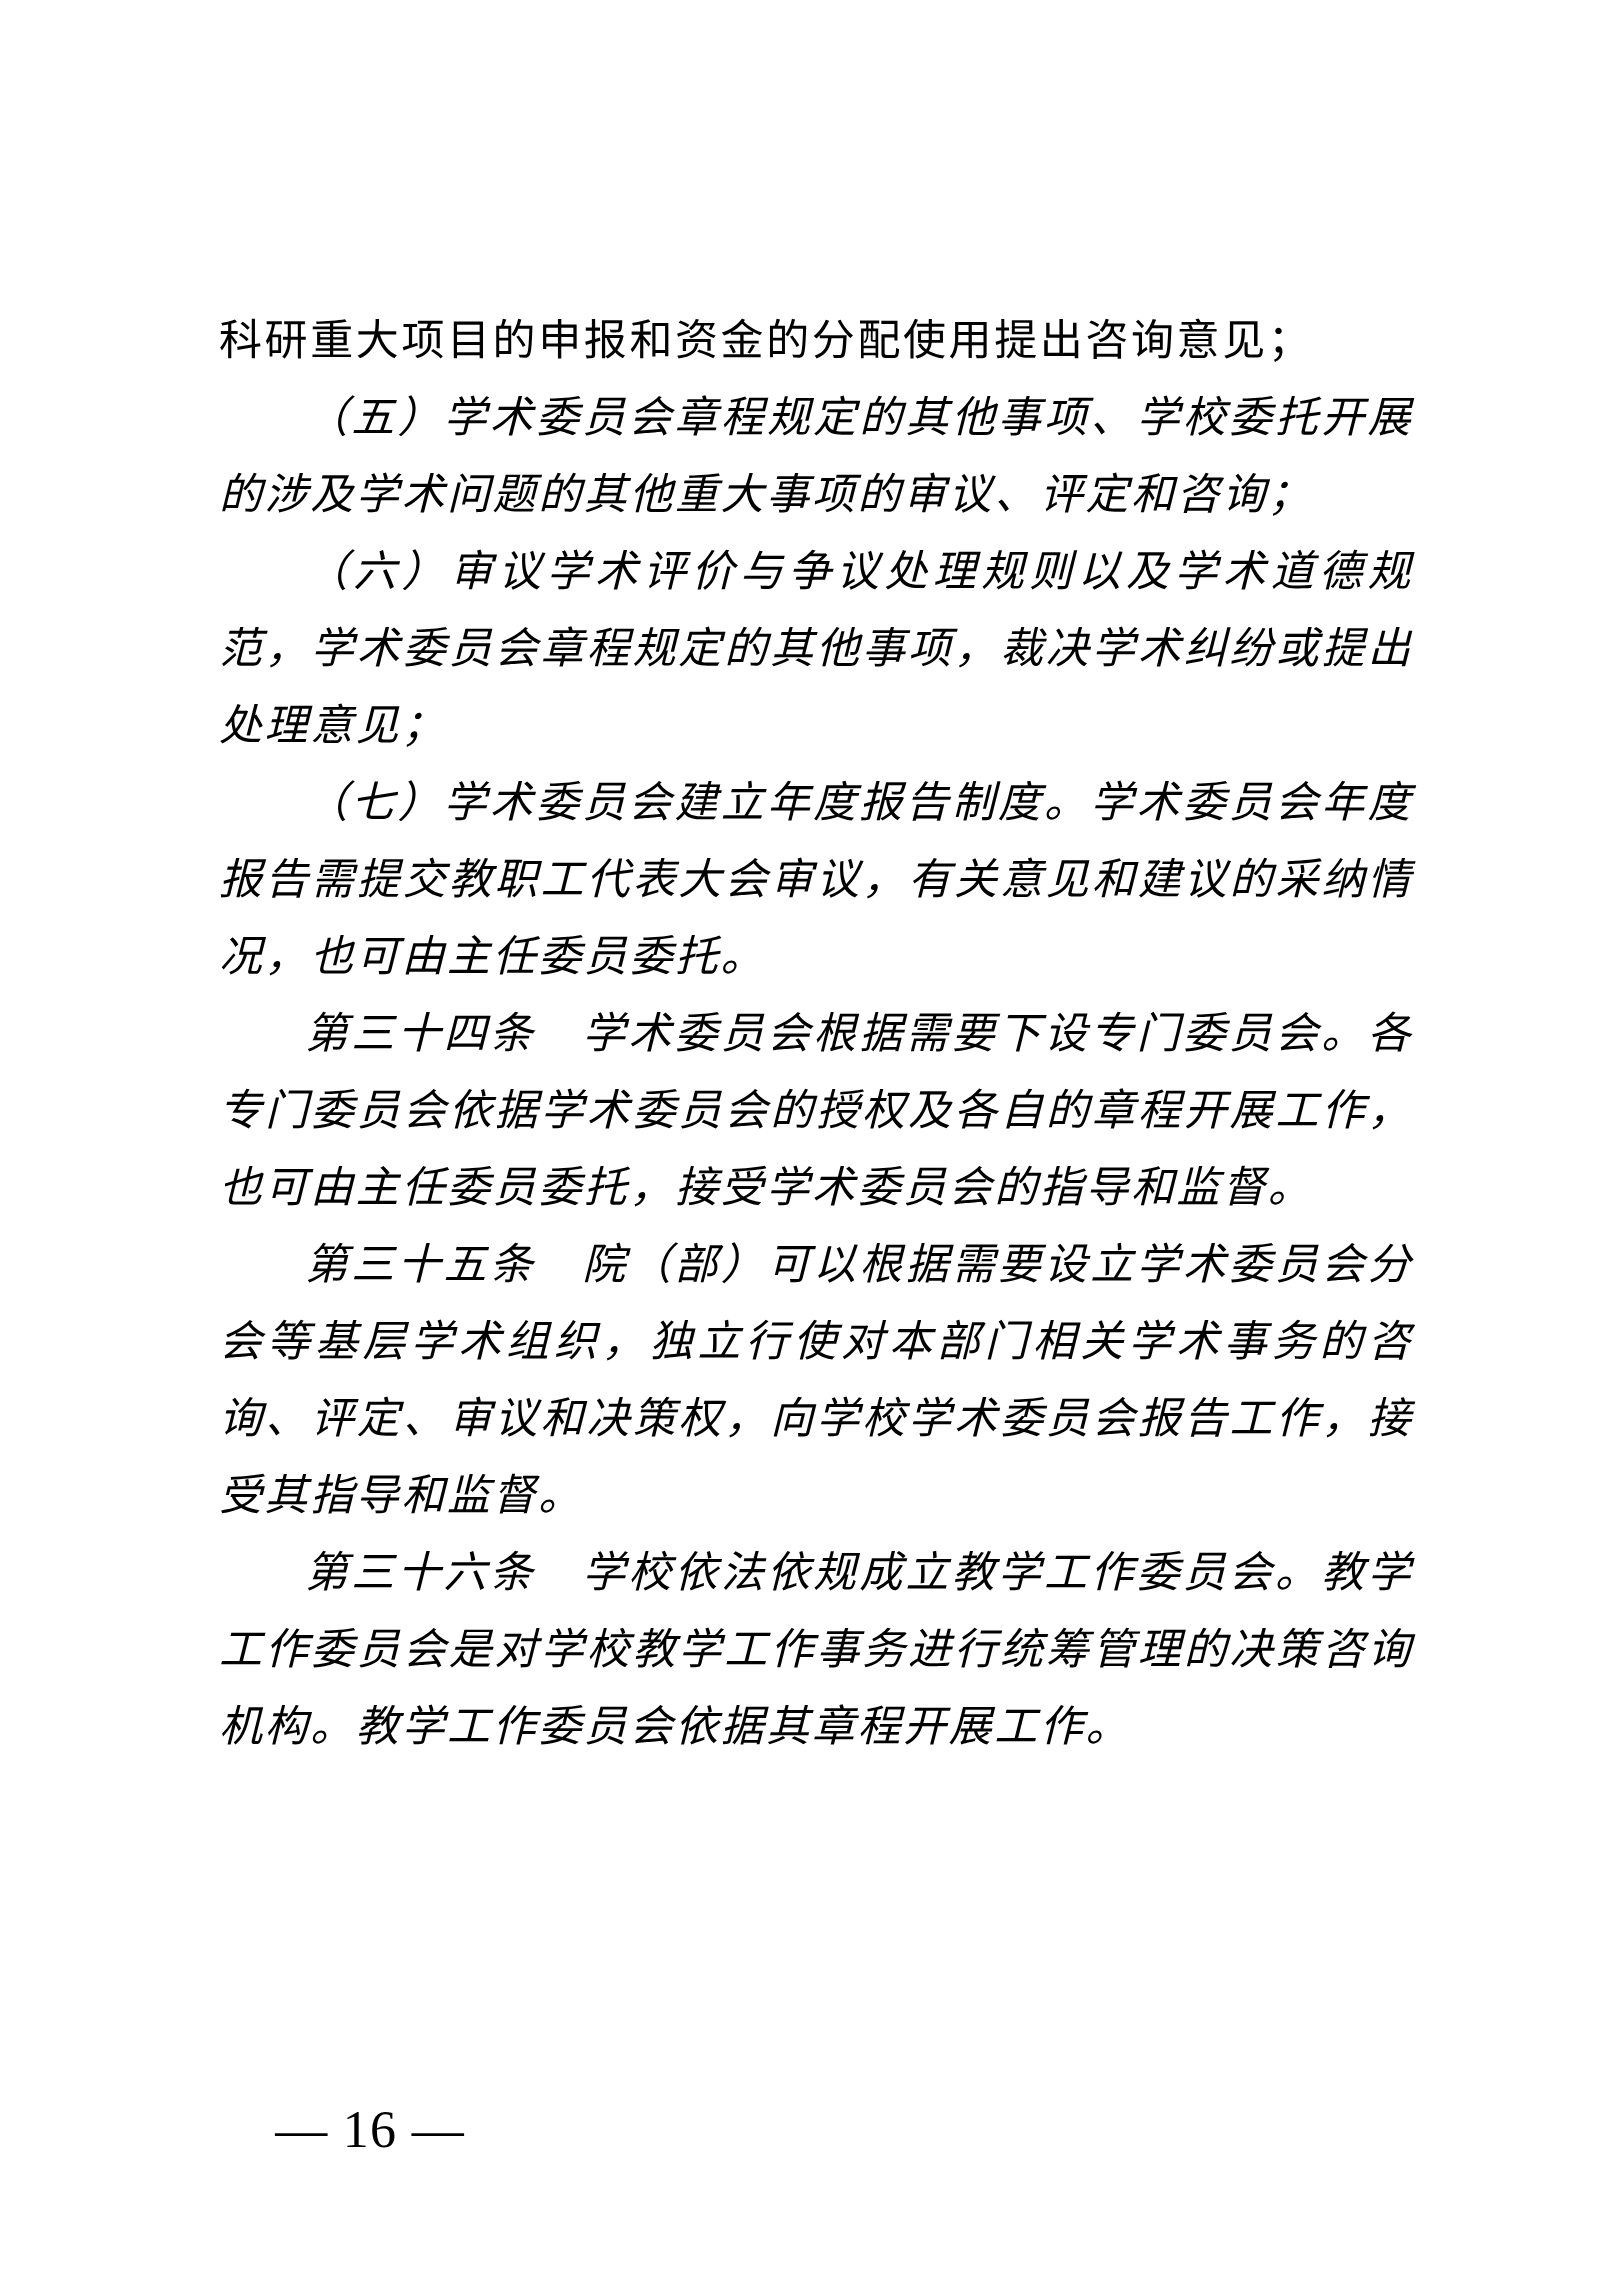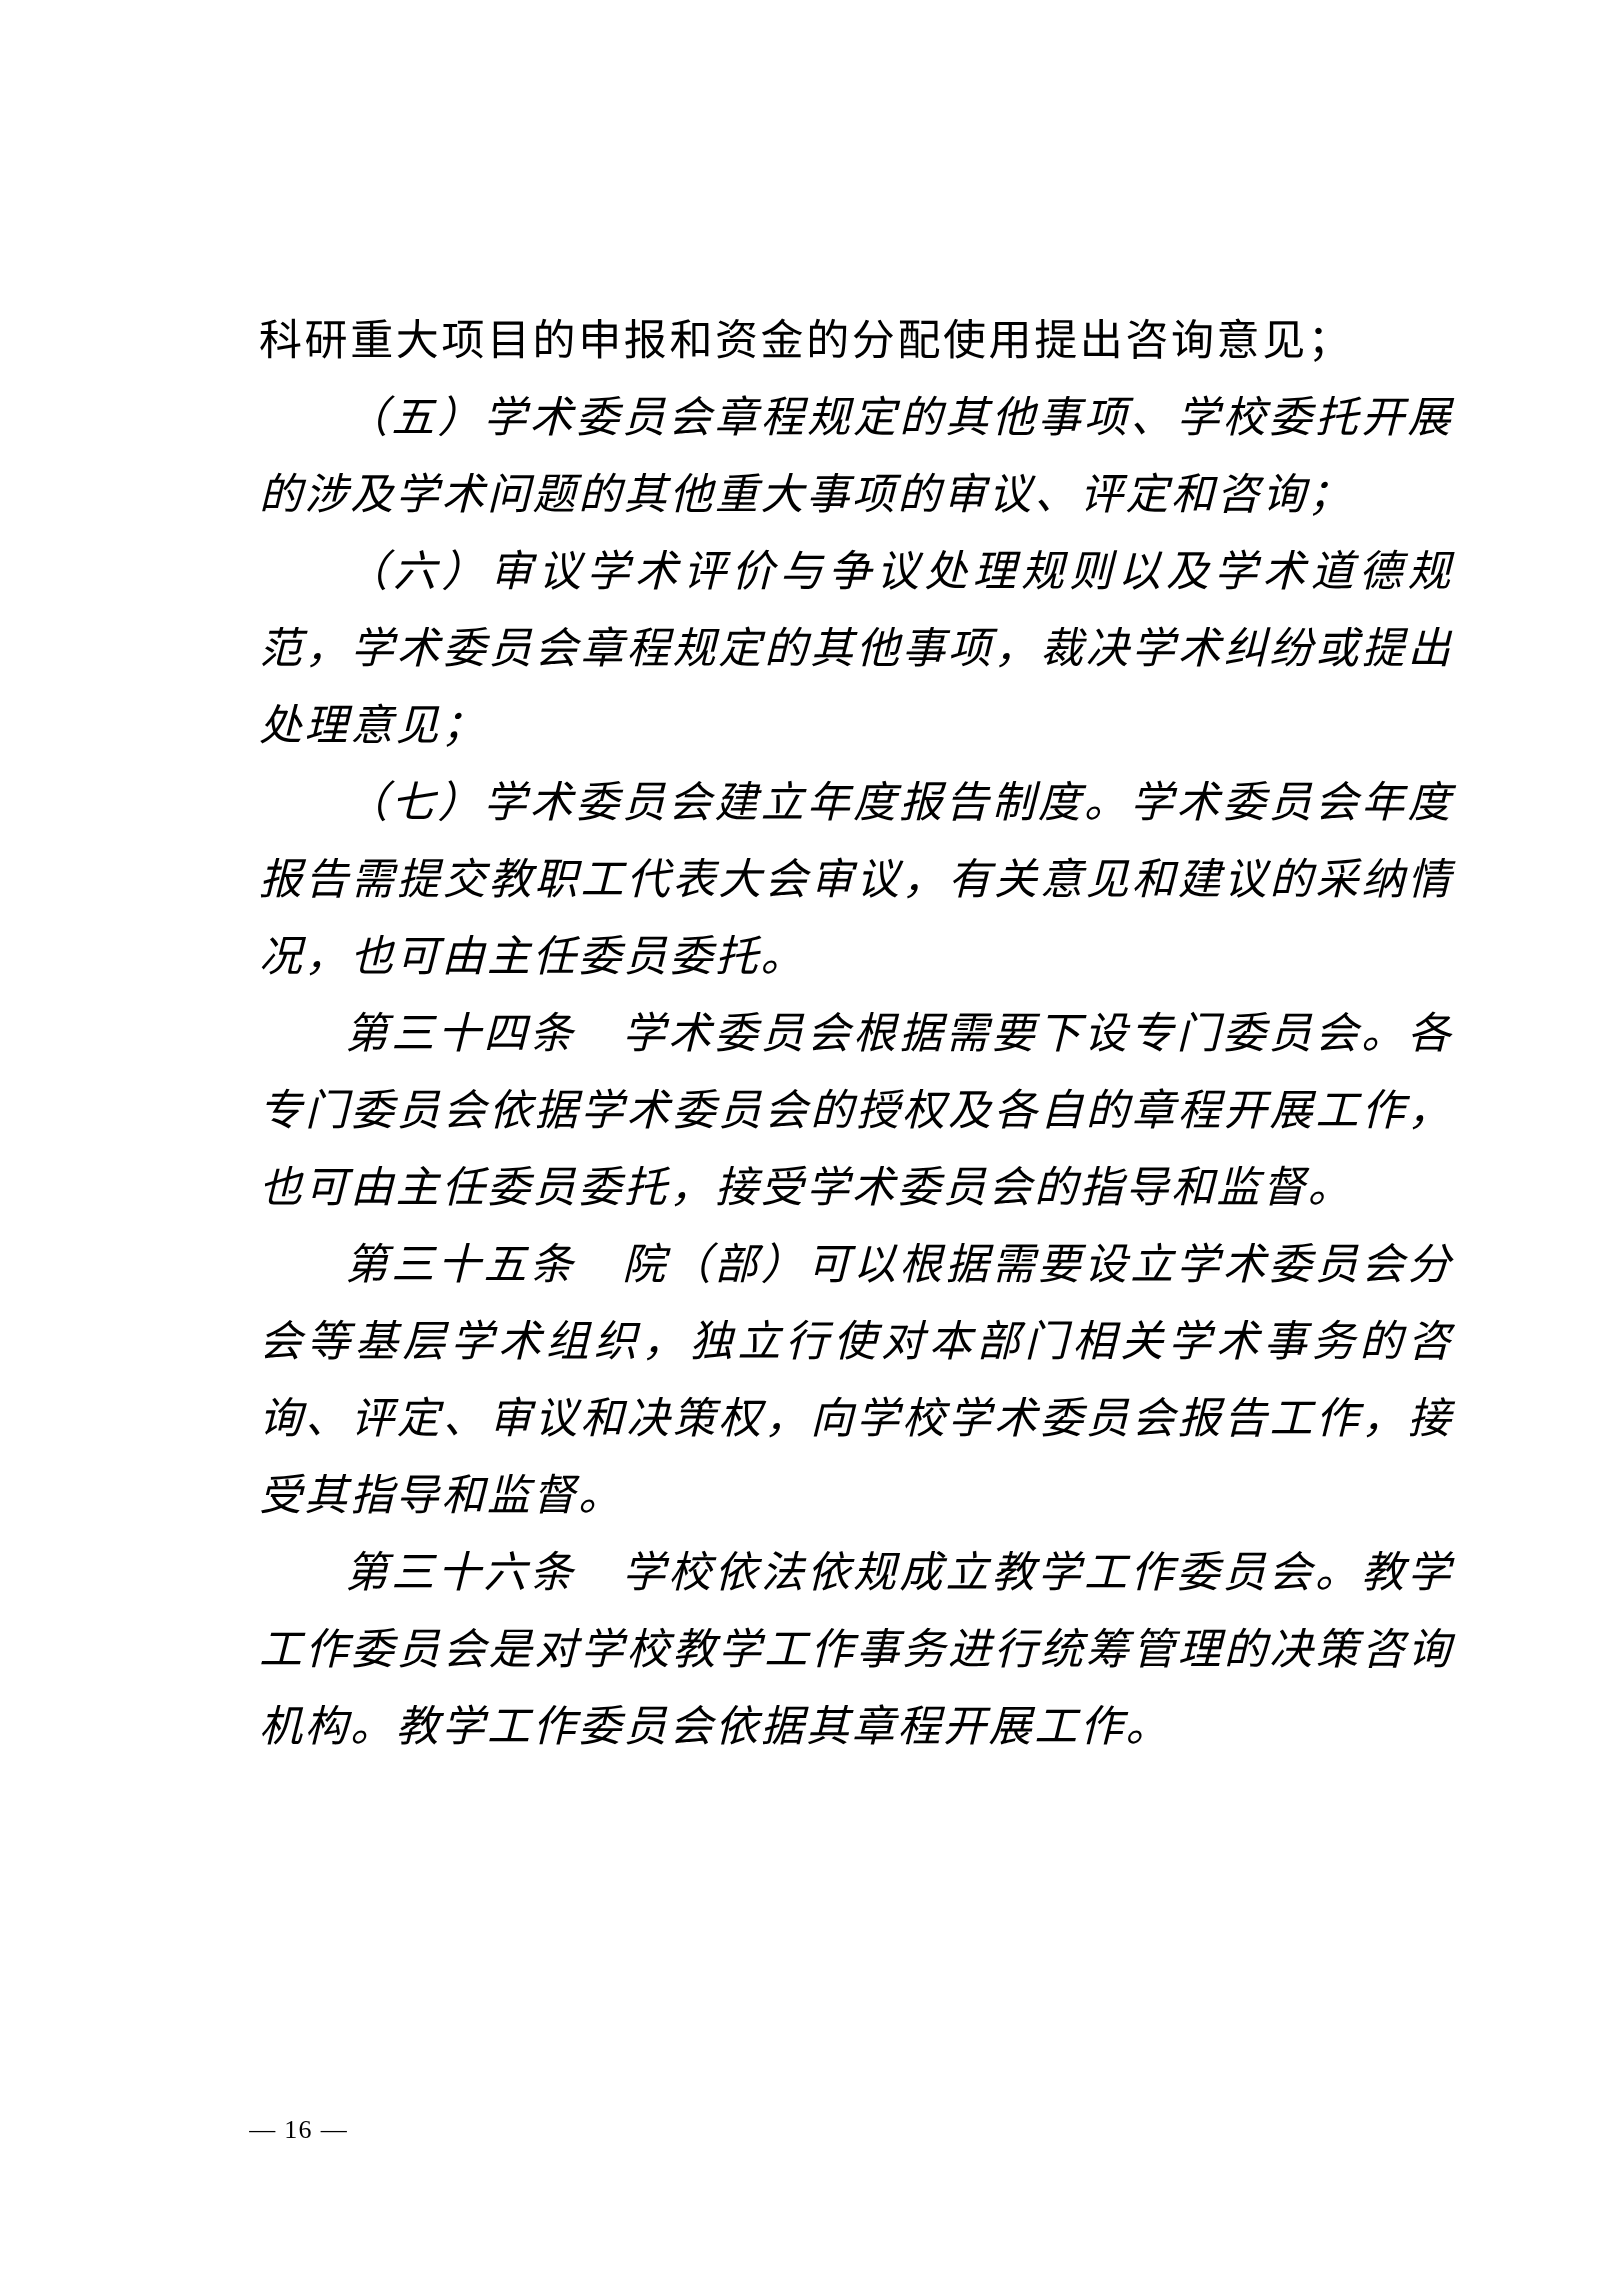--- a/index.html
+++ b/index.html
@@ -20,35 +20,34 @@
       position: absolute;
       left: 219px;
       top: 302px;
       width: 1194px;
       font-size: 43px;
       line-height: 77px;
       text-align: justify;
       text-justify: inter-character;
       letter-spacing: 2.6px;
       font-weight: 400;
-      margin-left: 40px;
     }
     .content p {
       margin: 0;
       padding: 0;
     }
     .content p.indent {
       text-indent: 2em;
       font-style: italic;
     }
     .footer {
       position: absolute;
       left: 218px;
       top: 2014px;
-      font-size: 26px;
+      font-size: 52px;
       line-height: 77px;
       letter-spacing: 1.3px;
       white-space: pre;
     }
   </style>
 </head>
 <body>
 
 <div class="page">
 

